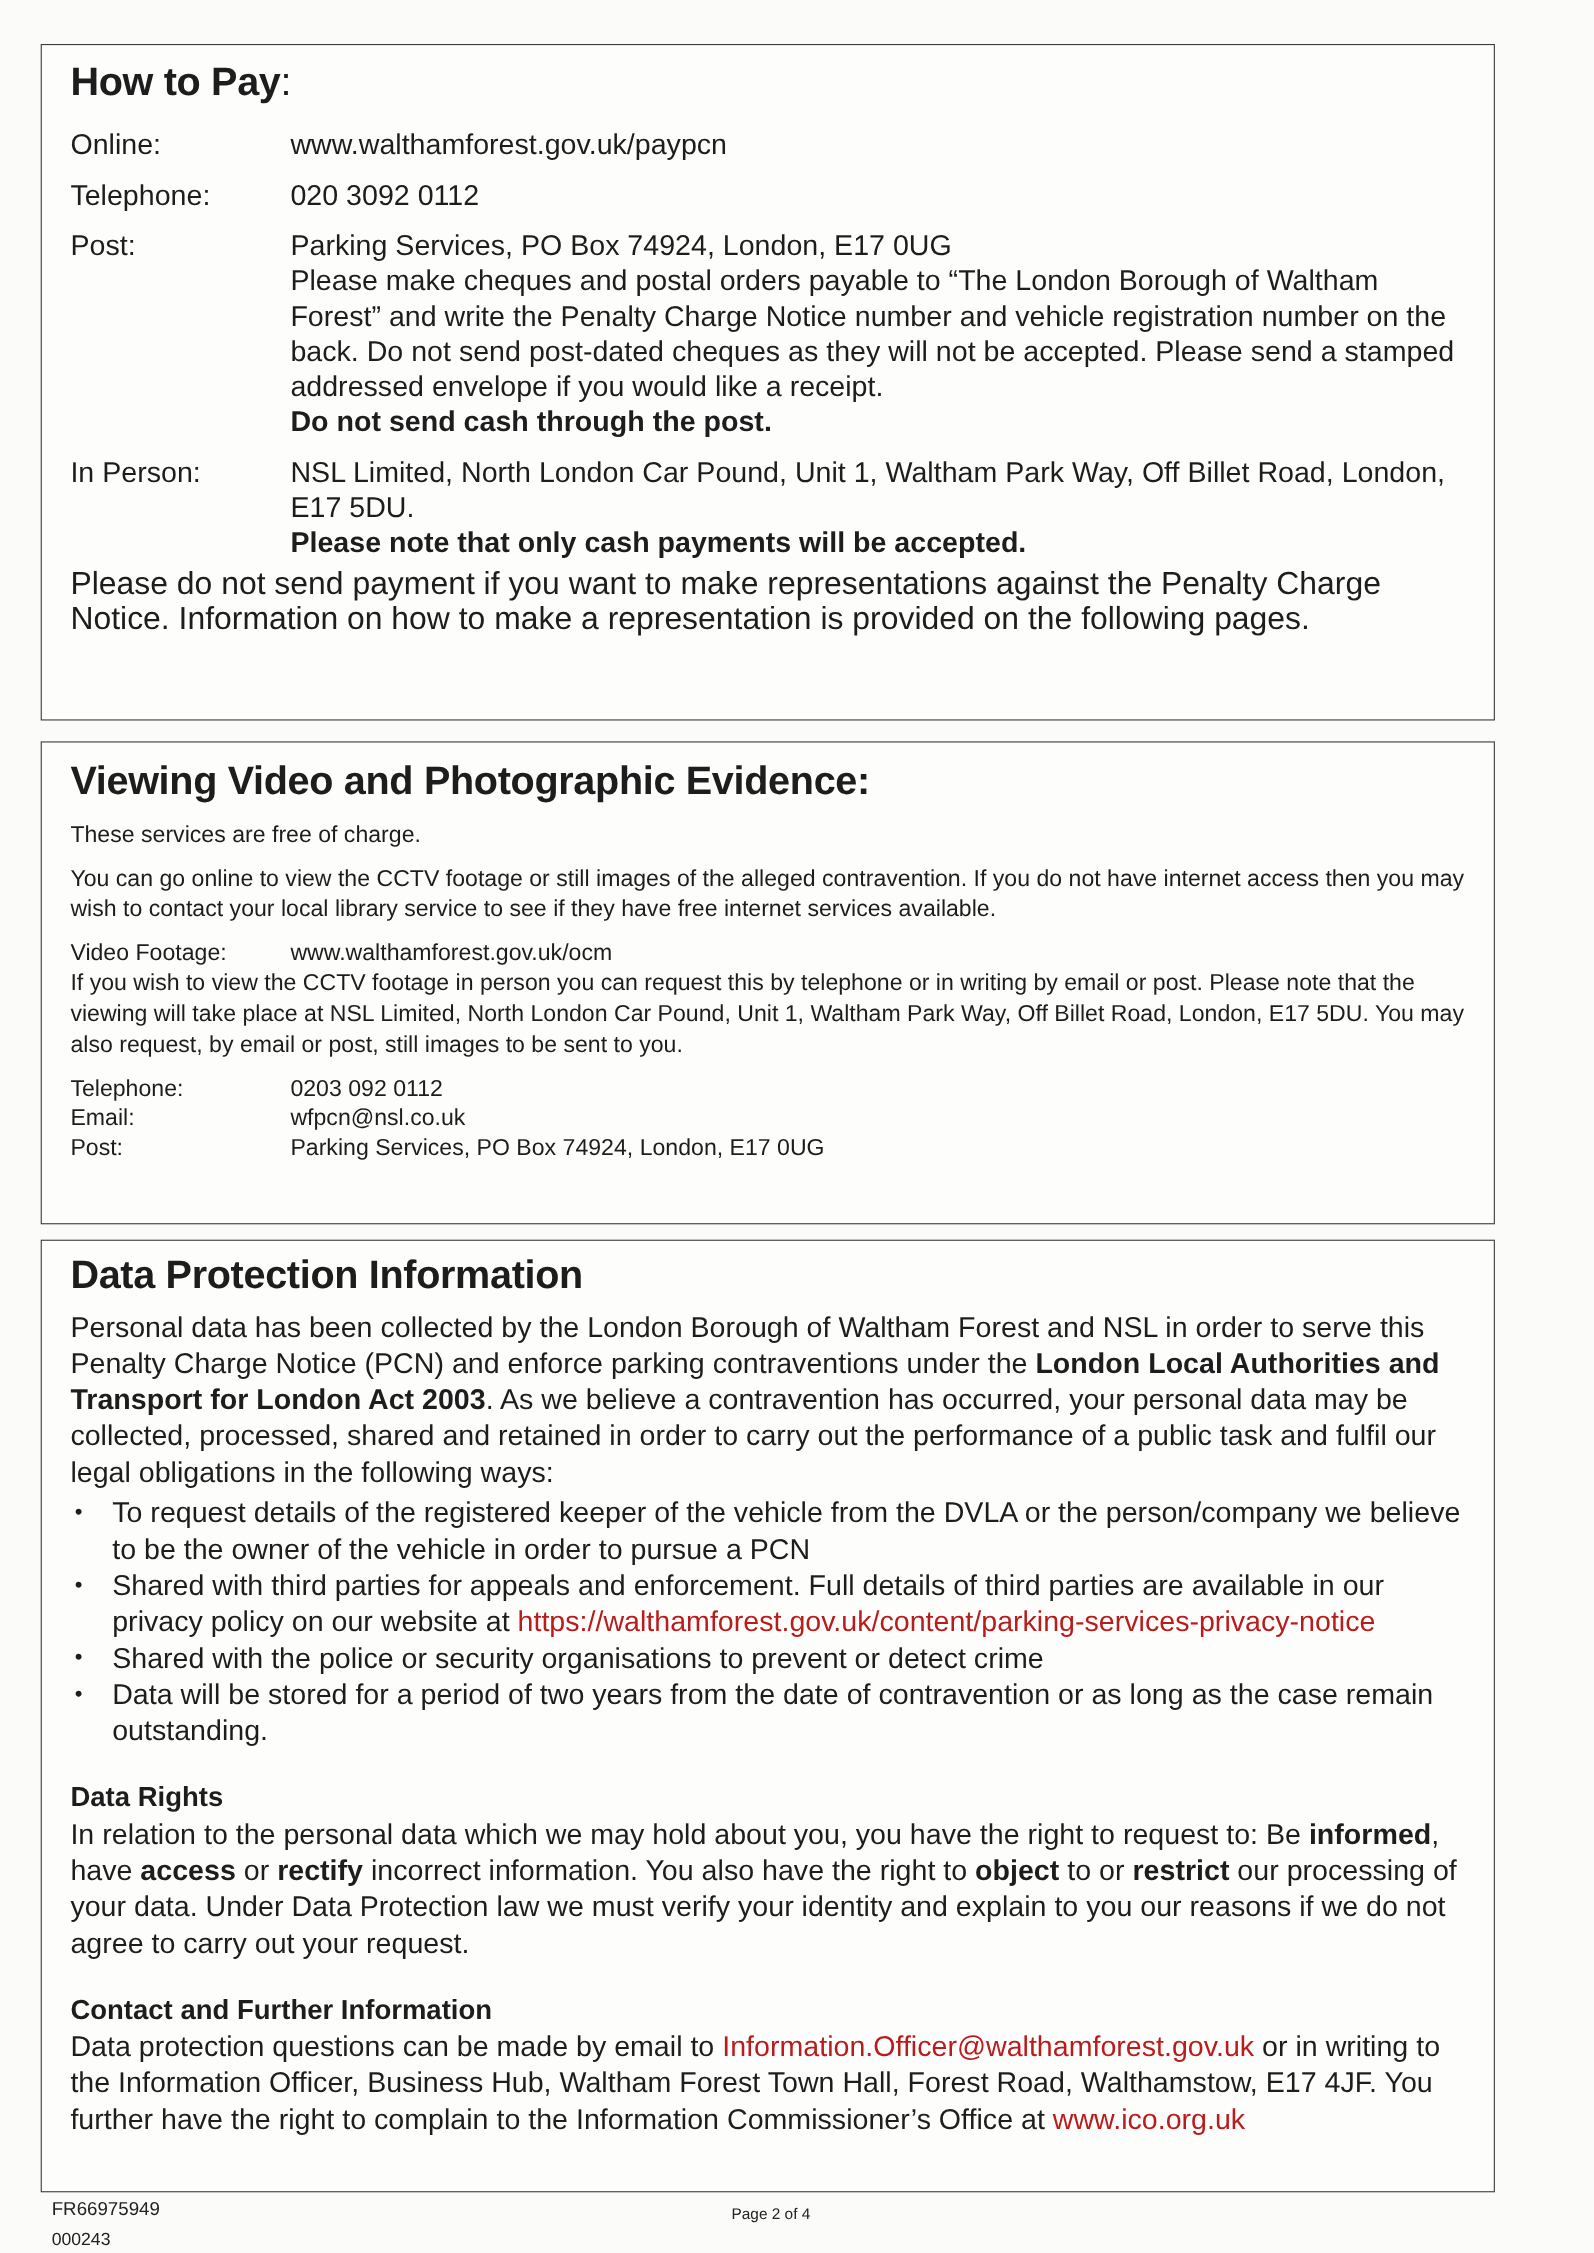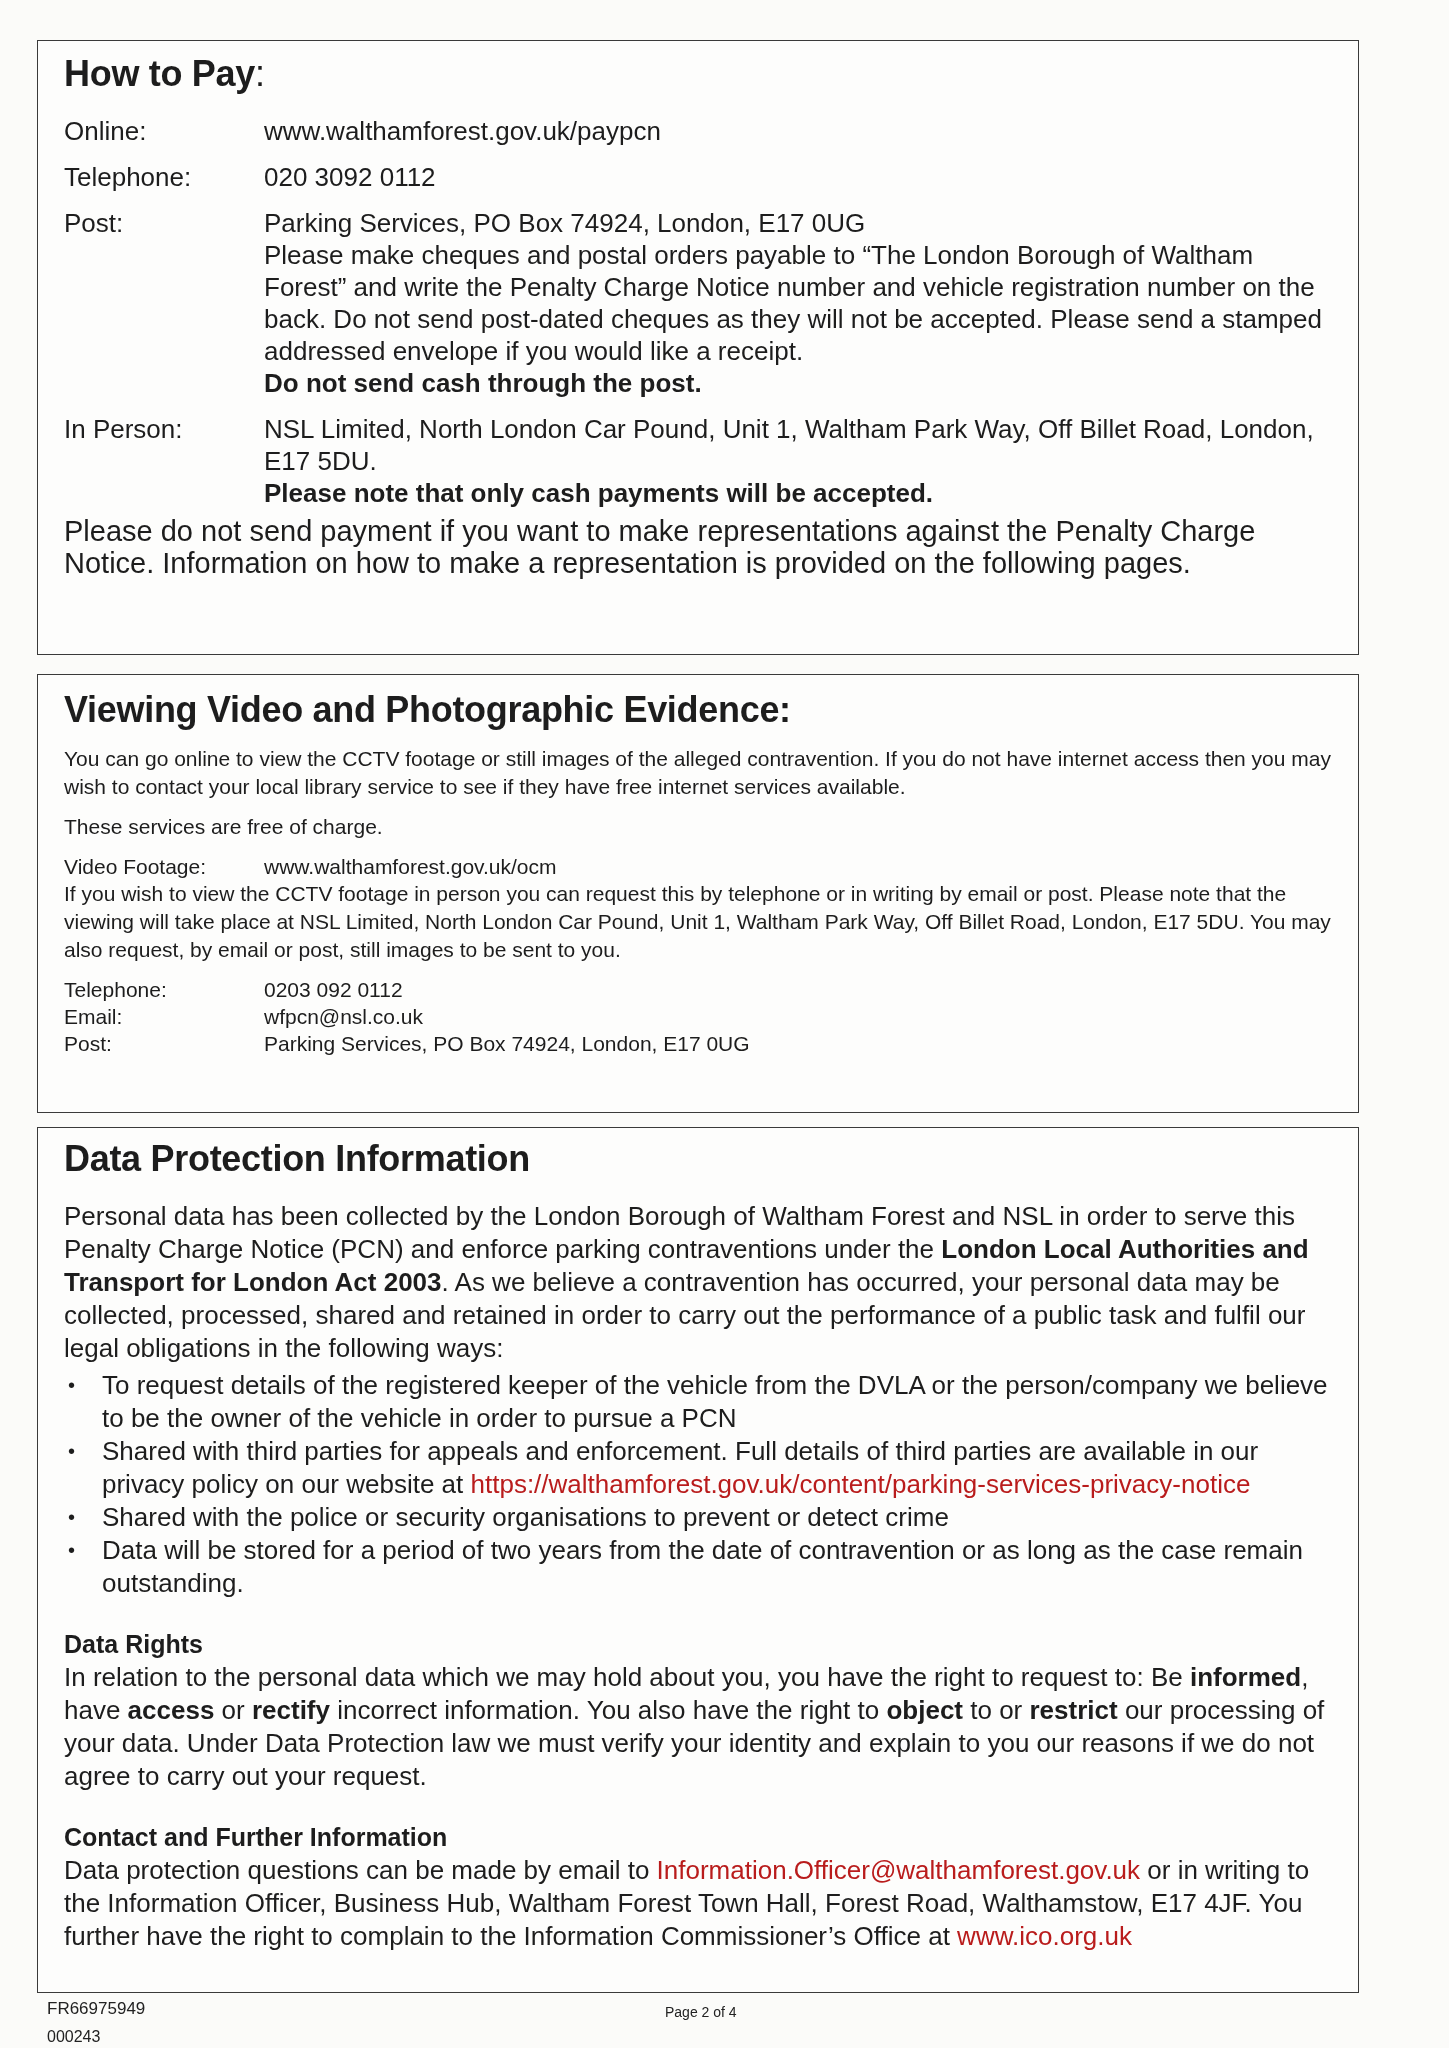--- a/index.html
+++ b/index.html
@@ -79,43 +79,43 @@
     <div class="pay-val">
       <div>NSL Limited, North London Car Pound, Unit 1, Waltham Park Way, Off Billet Road, London, E17 5DU.</div>
       <div class="bold">Please note that only cash payments will be accepted.</div>
     </div>
   </div>
   <div class="pay-note">Please do not send payment if you want to make representations against the Penalty Charge Notice. Information on how to make a representation is provided on the following pages.</div>
 </div>
 
 <div class="box" id="box-video">
   <div class="h1" style="margin-bottom:14px;">Viewing Video and Photographic Evidence:</div>
+  <p class="v-p">These services are free of charge.</p>
   <p class="v-p">You can go online to view the CCTV footage or still images of the alleged contravention. If you do not have internet access then you may wish to contact your local library service to see if they have free internet services available.</p>
-  <p class="v-p">These services are free of charge.</p>
   <div class="v-row vf" style="">
     <div class="lbl">Video Footage:</div>
     <div>www.walthamforest.gov.uk/ocm</div>
   </div>
   <p class="v-p">If you wish to view the CCTV footage in person you can request this by telephone or in writing by email or post. Please note that the viewing will take place at NSL Limited, North London Car Pound, Unit 1, Waltham Park Way, Off Billet Road, London, E17 5DU. You may also request, by email or post, still images to be sent to you.</p>
   <div class="v-row">
     <div class="lbl">Telephone:</div>
     <div>0203 092 0112</div>
   </div>
   <div class="v-row">
     <div class="lbl">Email:</div>
     <div>wfpcn@nsl.co.uk</div>
   </div>
   <div class="v-row">
     <div class="lbl">Post:</div>
     <div>Parking Services, PO Box 74924, London, E17 0UG</div>
   </div>
 </div>
 
 <div class="box" id="box-dp">
-  <div class="h1" style="margin-bottom:20px;">Data Protection Information</div>
+  <div class="h1" style="margin-bottom:10px;">Data Protection Information</div>
   <p class="dp-p"><span>Personal data has been collected by the London Borough of Waltham Forest and NSL in order to serve this Penalty Charge Notice (PCN) and enforce parking contraventions under the </span><span class="bold">London Local Authorities and Transport for London Act 2003</span><span>. As we believe a contravention has occurred, your personal data may be collected, processed, shared and retained in order to carry out the performance of a public task and fulfil our legal obligations in the following ways:</span></p>
   <ul class="dp-list">
     <li>To request details of the registered keeper of the vehicle from the DVLA or the person/company we believe to be the owner of the vehicle in order to pursue a PCN</li>
     <li><span>Shared with third parties for appeals and enforcement.  Full details of third parties are available in our privacy policy on our website at </span><a class="u">https://walthamforest.gov.uk/content/parking-services-privacy-notice</a></li>
     <li>Shared with the police or security organisations to prevent or detect crime</li>
     <li>Data will be stored for a period of two years from the date of contravention or as long as the case remain outstanding.</li>
   </ul>
   <div class="h3">Data Rights</div>
   <p class="dp-p"><span>In relation to the personal data which we may hold about you, you have the right to request to: Be </span><span class="bold">informed</span><span>, have </span><span class="bold">access</span><span> or </span><span class="bold">rectify</span><span> incorrect information. You also have the right to </span><span class="bold">object</span><span> to or </span><span class="bold">restrict</span><span> our processing of your data. Under Data Protection law we must verify your identity and explain to you our reasons if we do not agree to carry out your request.</span></p>
   <div class="h3">Contact and Further Information</div>

